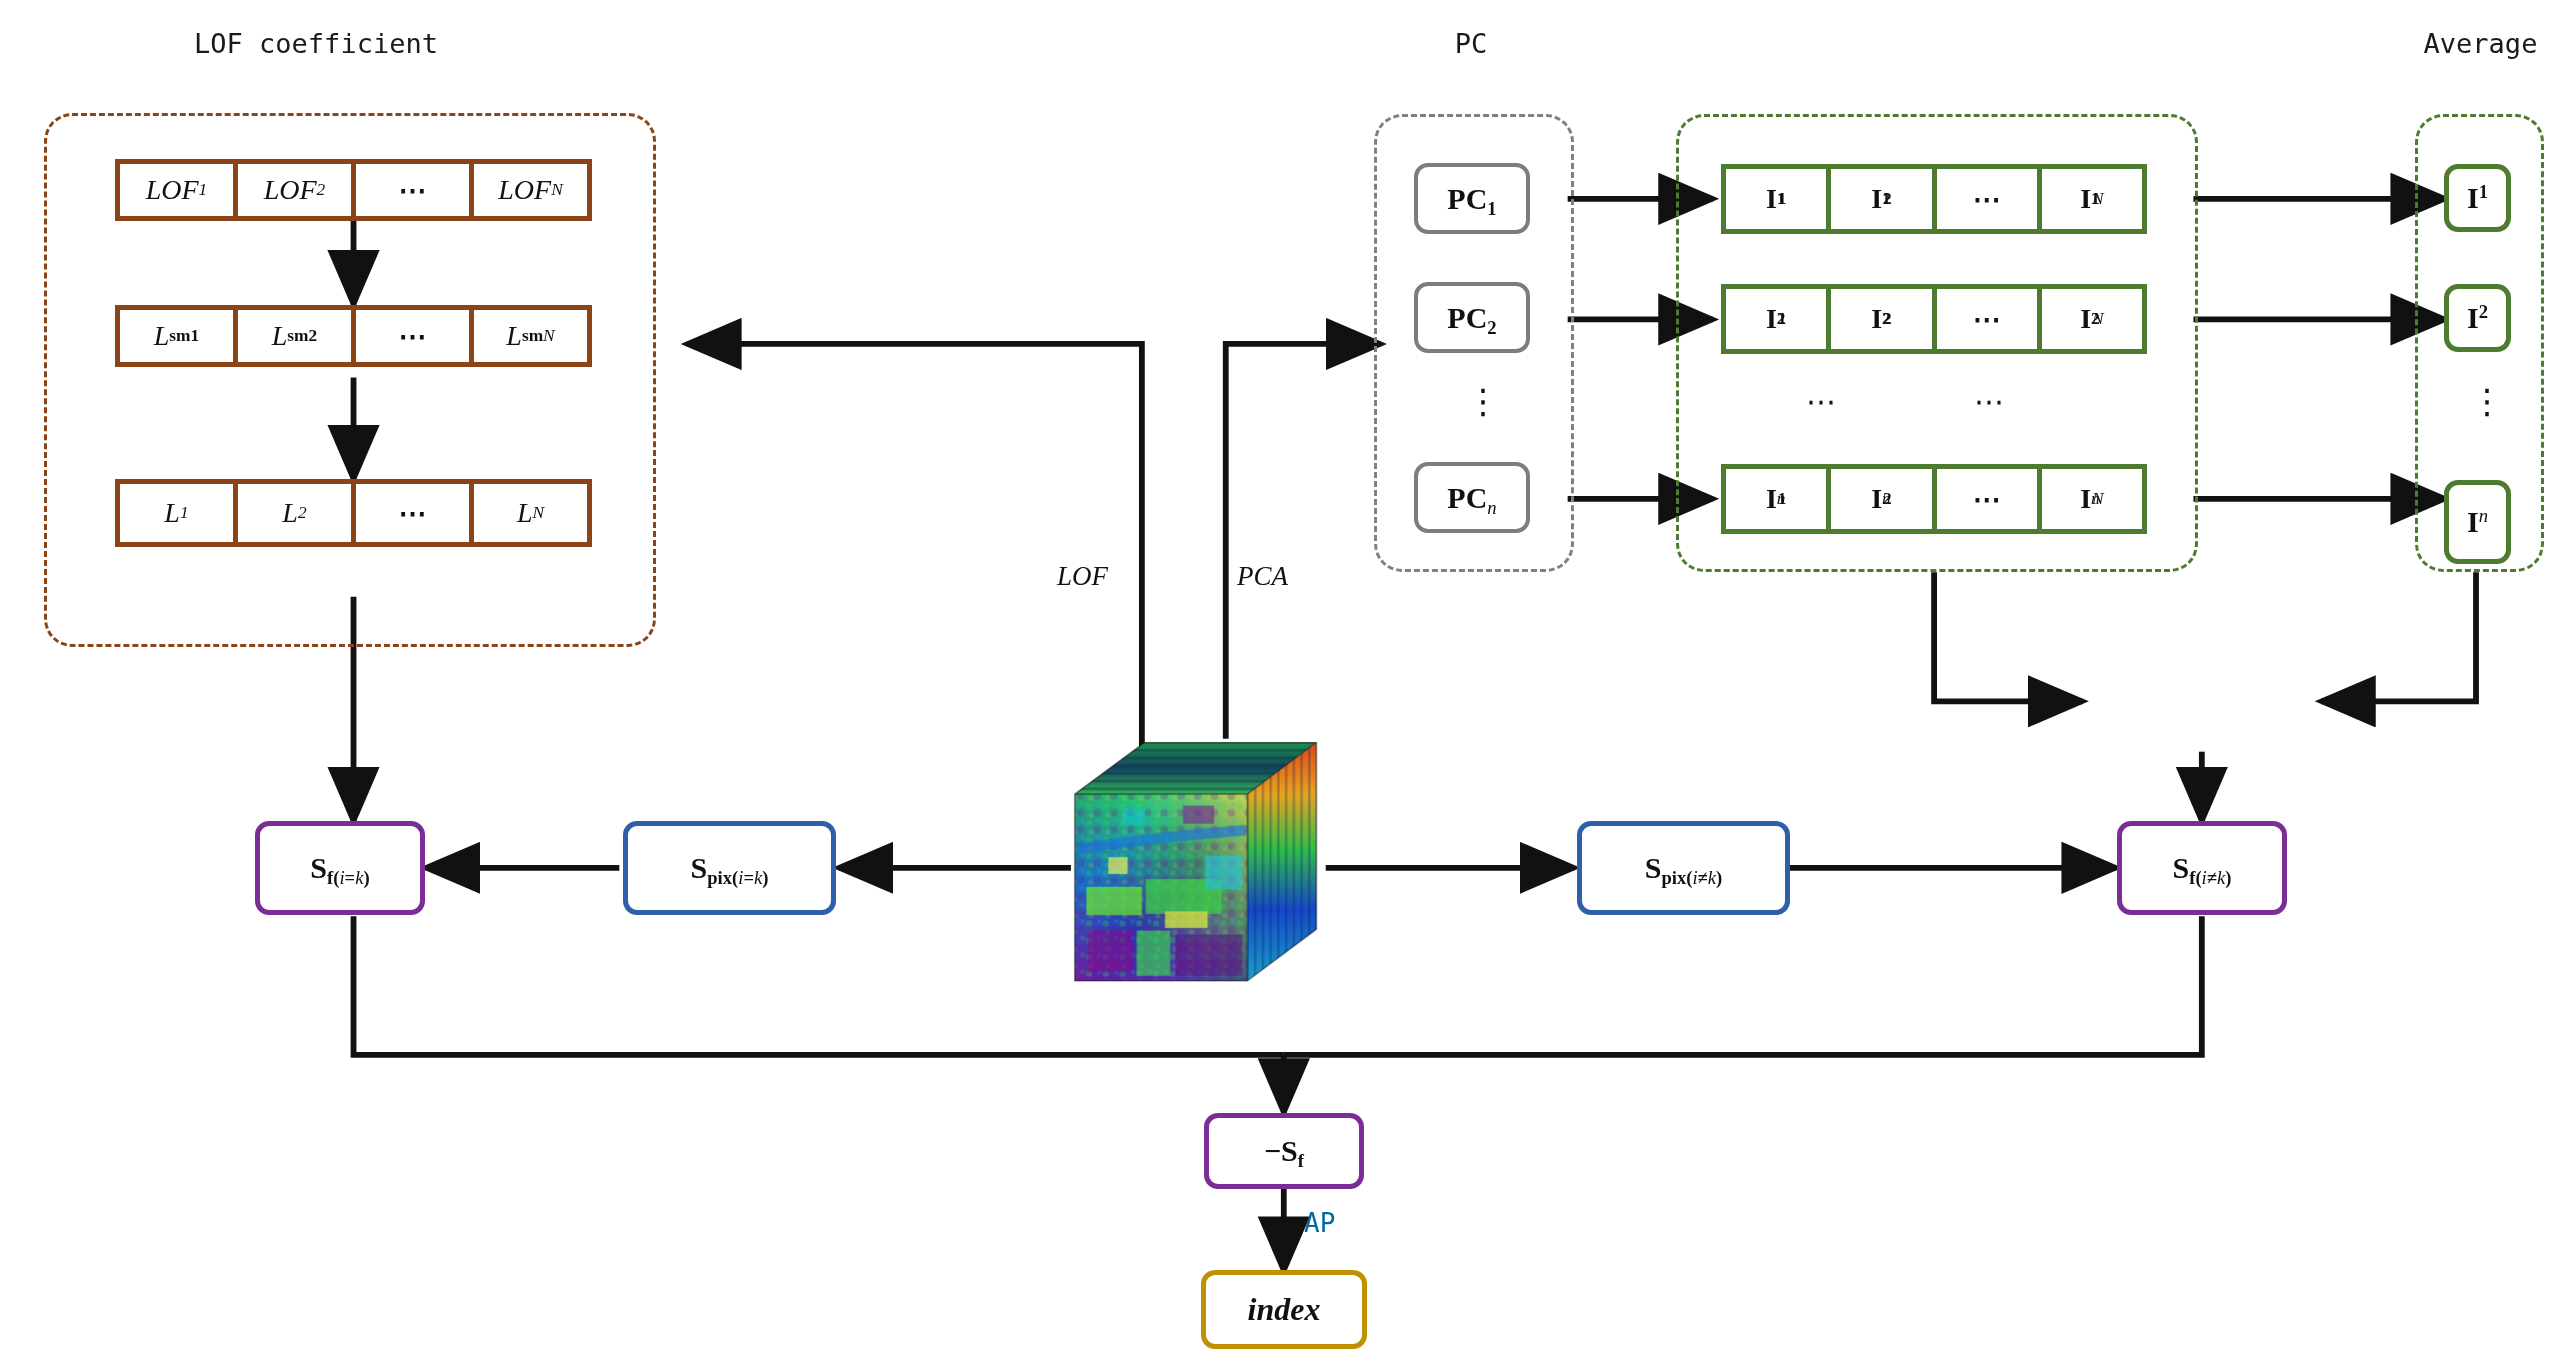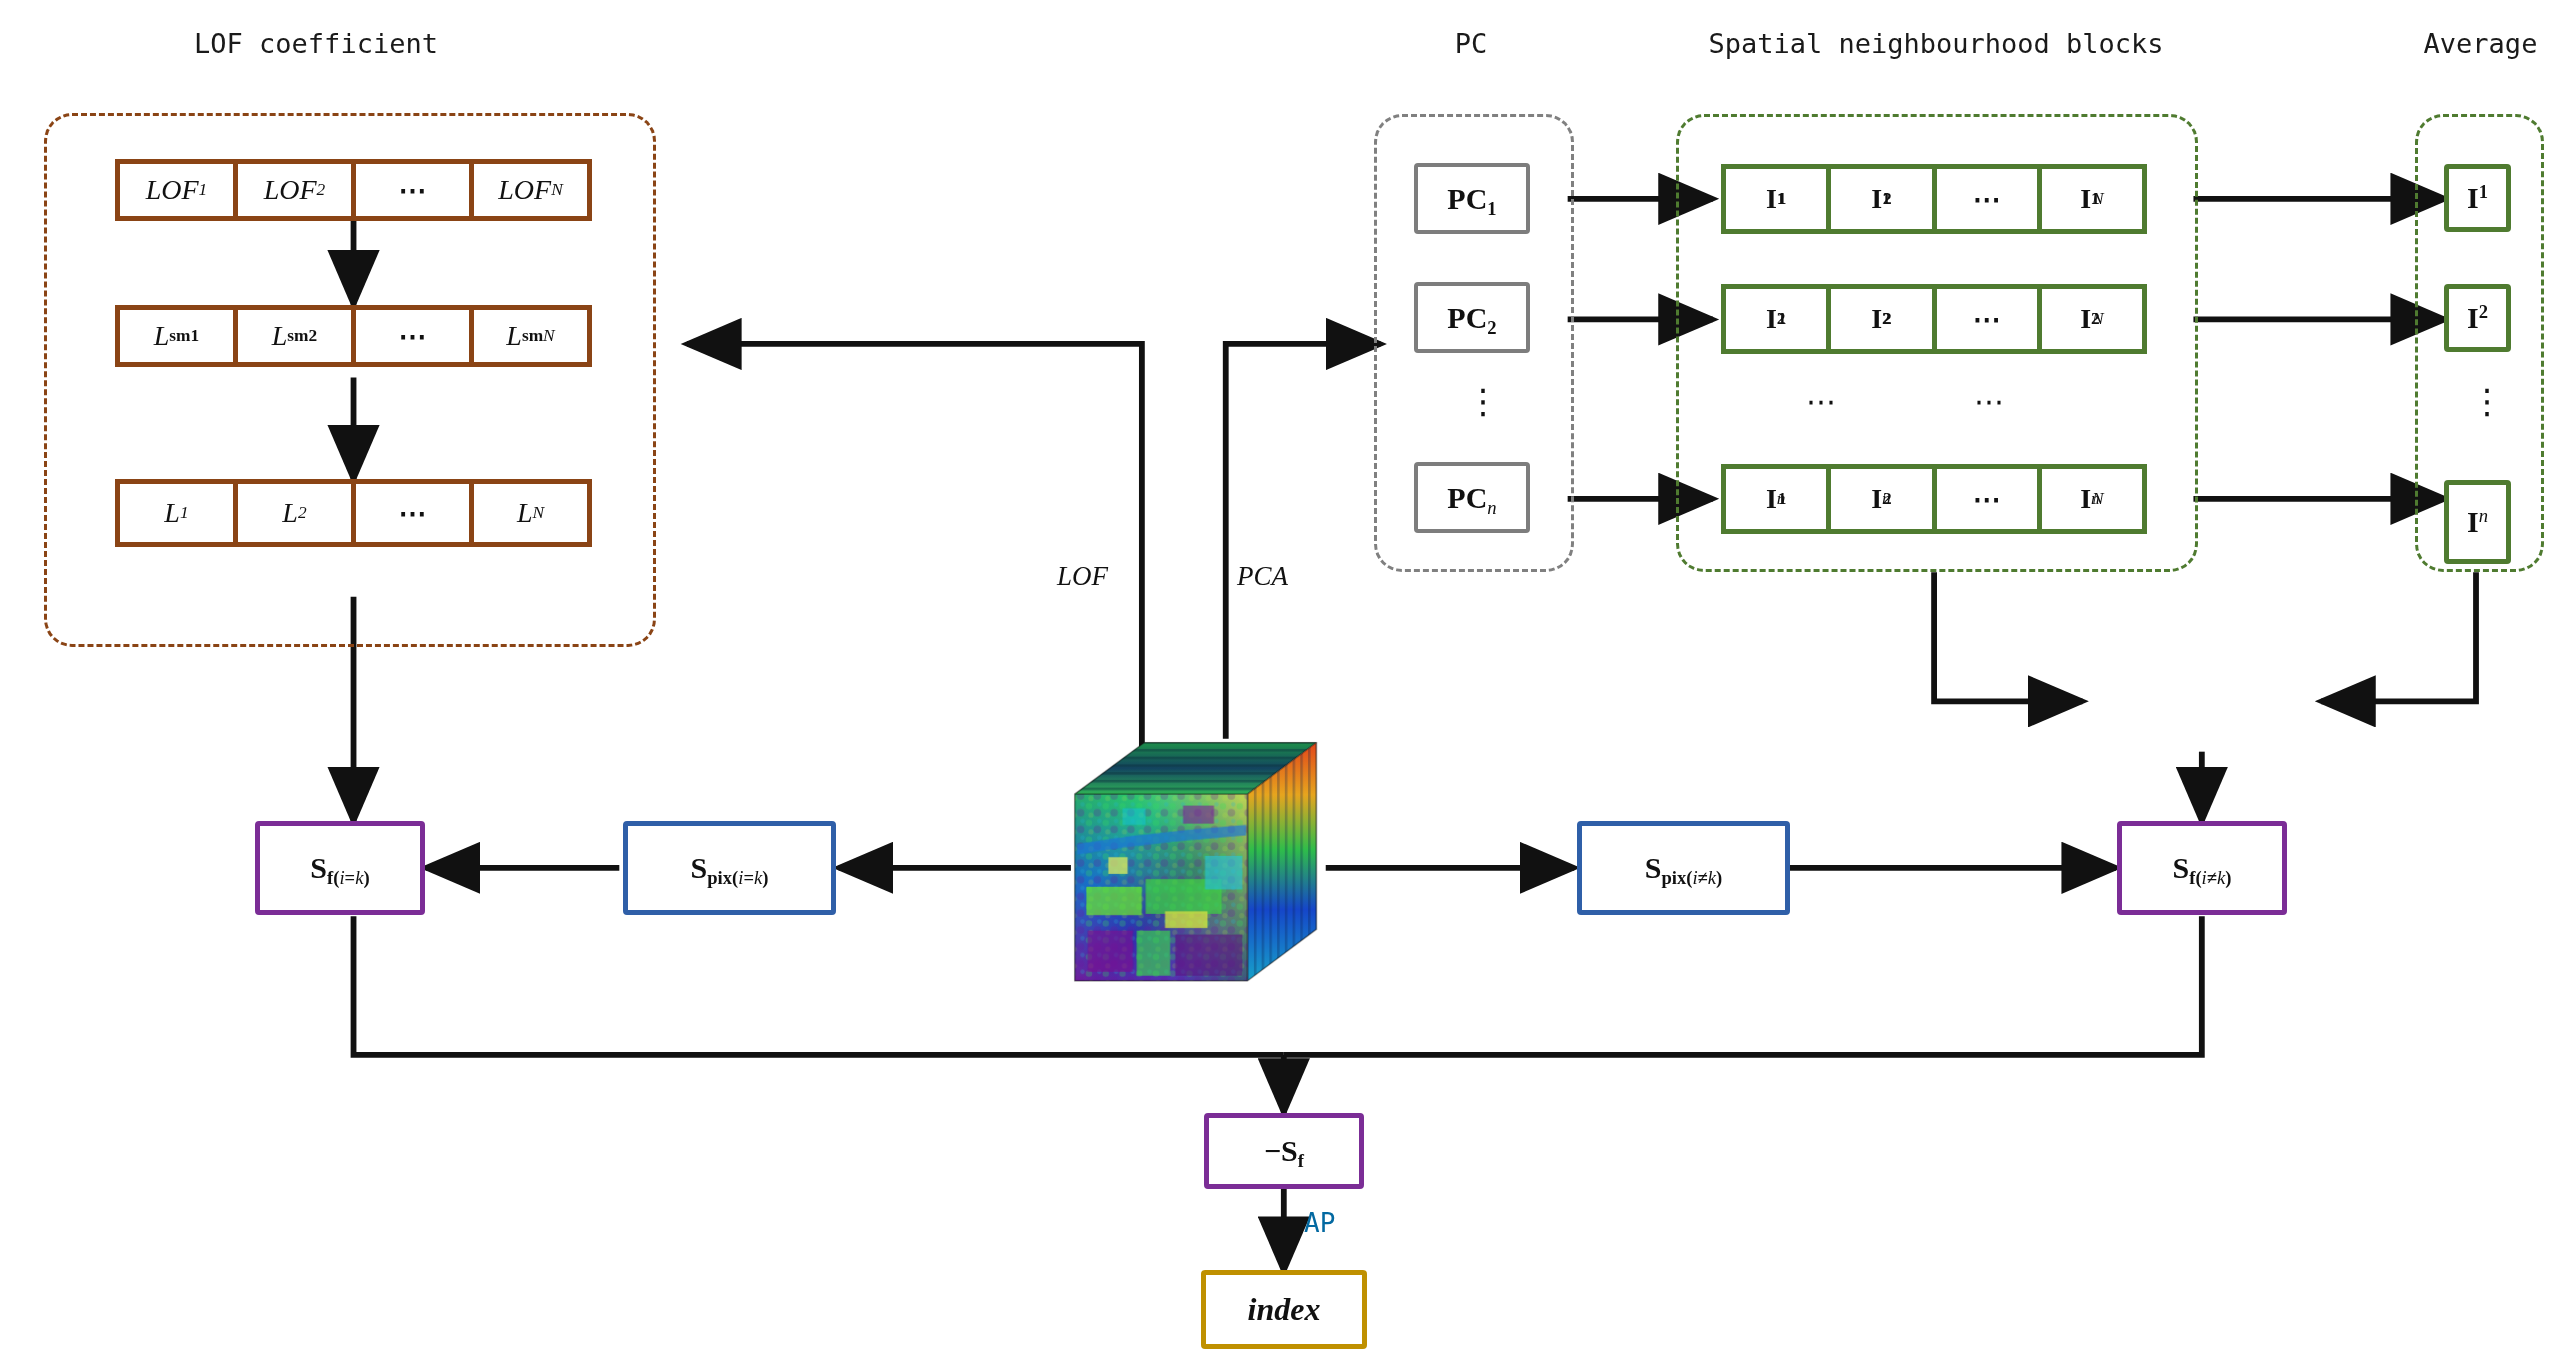--- a/index.html
+++ b/index.html
@@ -29,21 +29,21 @@
     flex:1 1 0;display:flex;align-items:center;justify-content:center;
     box-sizing:border-box;font-size:28px;color:#111;white-space:nowrap;
   }
   .strip.brown .cell + .cell{border-left:5.8px solid #8a4415;}
   .strip.green .cell + .cell{border-left:5.8px solid #4f7b30;}
 
   
   .node{
     position:absolute;box-sizing:border-box;background:#fff;
     display:flex;align-items:center;justify-content:center;
-    border-radius:4px;font-size:30px;color:#111;white-space:nowrap;
+    border-radius:14px;font-size:30px;color:#111;white-space:nowrap;
   }
   .n-gray  {border:4.5px solid #7d7d7d;}
   .n-green {border:5.8px solid #4f7b30;}
   .n-blue  {border:5.8px solid #2f5fa8;}
   .n-blue2 {border:5.8px solid #1473c8;}
   .n-purple{border:5.8px solid #7b2d96;}
   .n-gold  {border:5.8px solid #bf9000;}
 
   .vdots{position:absolute;font-size:34px;color:#111;letter-spacing:0;line-height:1;}
   .hdots{position:absolute;font-size:30px;color:#111;}
@@ -115,21 +115,20 @@
     <g stroke="#111" stroke-width="9" fill="none">
 
       <path d="M548,1395 L548,1610 L1990,1610"></path>
 
       <path d="M3413,1395 L3413,1610 L1990,1610"></path>
     </g>
   </svg>
 
   <div class="grp-title" style="left:90px;top:11.6px;width:452px;">LOF coefficient</div>
   <div class="grp-title" style="left:1374px;top:11.6px;width:194px;">PC</div>
-  <div class="grp-title" style="left:1652px;top:11.6px;width:568px;">Spatial neighbourhood blocks</div>
   <div class="grp-title" style="left:2387px;top:11.6px;width:187px;">Average</div>
 
   <div class="dashgrp dash-brown" style="left:44px;top:97px;width:606px;height:528px;"></div>
 
   <div class="strip brown" style="left:115px;top:143px;width:477px;height:62px;">
     <div class="cell">
         <span class="mi">LOF</span>
         <sub class="mi">1</sub>
       </div>
     <div class="cell">

